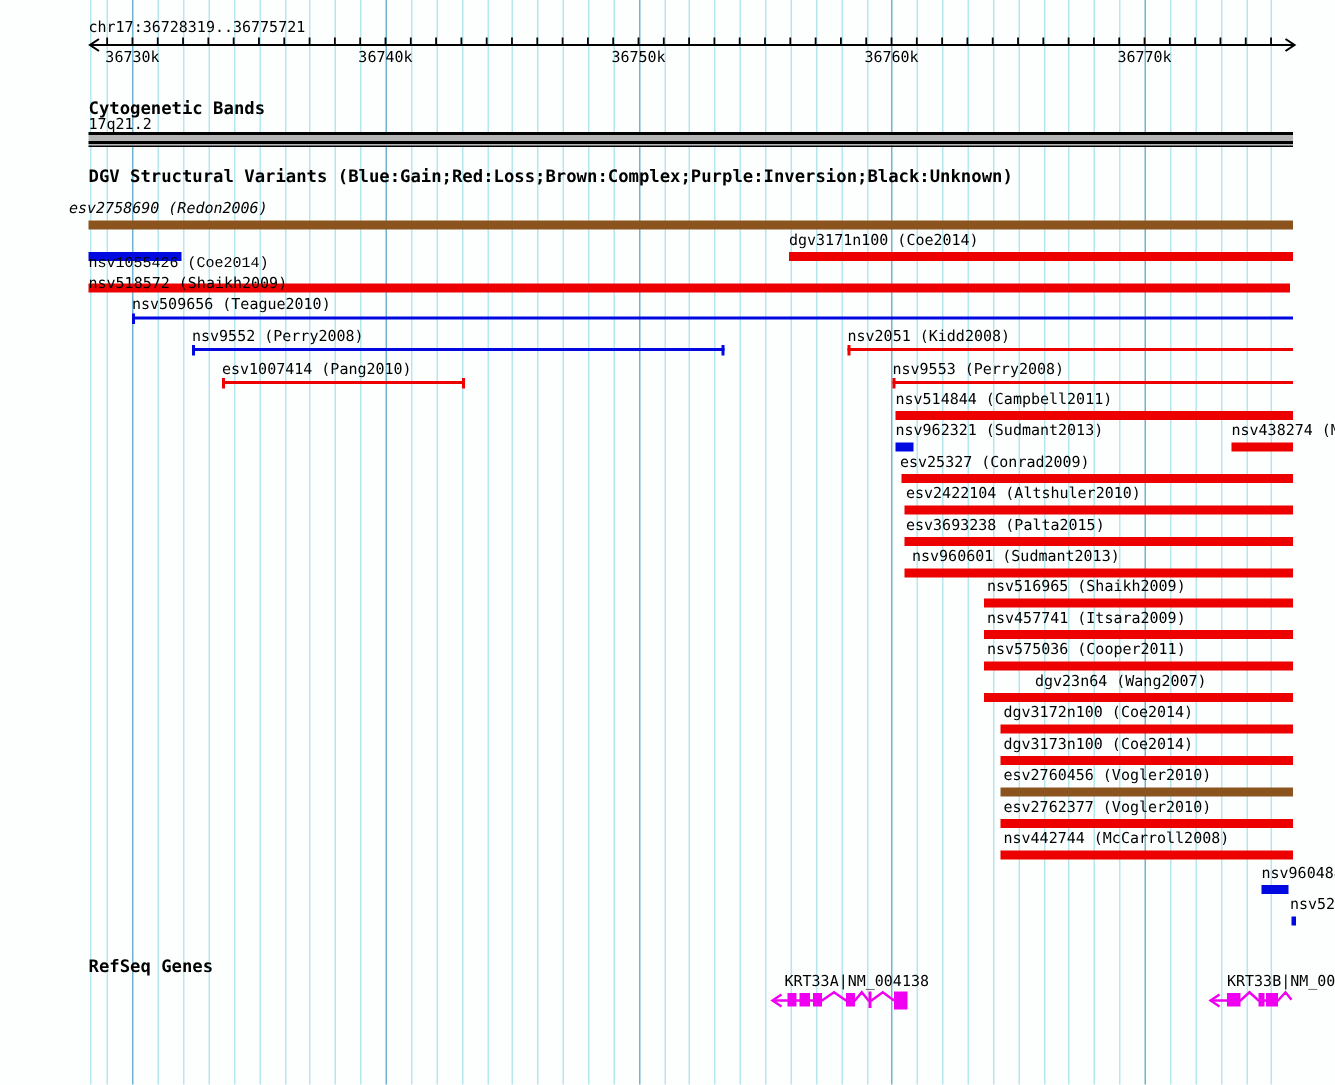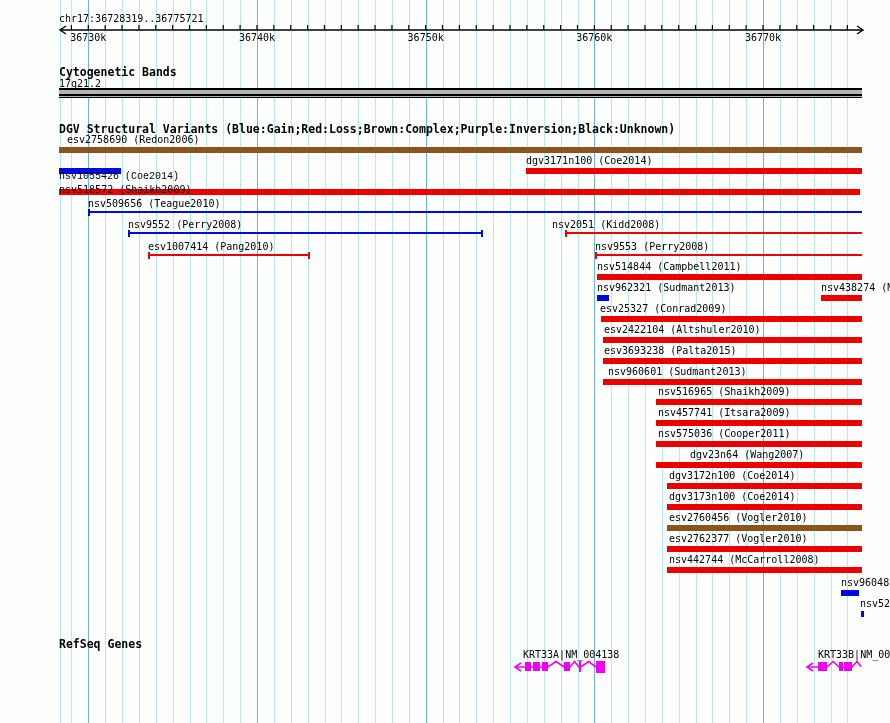--- a/index.html
+++ b/index.html
@@ -12,21 +12,21 @@
   .vtick{position:absolute;width:2px;z-index:4;}
   svg{position:absolute;z-index:6;}
 </style>
 </head>
 <body>
 
 <div id="panel">
   <div class="lbl" style="left:59px;top:14px;">chr17:36728319..36775721</div>
   <div class="hdr" style="left:59px;top:67px;">Cytogenetic Bands</div>
   <div class="lbl" style="left:59px;top:79px;">17q21.2</div>
-  <div class="hdr" style="left:59px;top:124px;">DGV Structural Variants (Blue:Gain;Red:Loss;Brown:Complex;Purple:Inversion;Black:Unknown)</div>
+  <div class="hdr" style="left:59px;top:112px;">DGV Structural Variants (Blue:Gain;Red:Loss;Brown:Complex;Purple:Inversion;Black:Unknown)</div>
   <div class="hdr" style="left:59px;top:639px;">RefSeq Genes</div>
   <div class="lbl" style="left:523px;top:650px;">KRT33A|NM_004138</div>
   <div class="lbl" style="left:818px;top:650px;">KRT33B|NM_00</div>
 <div class="grid" style="left: 59.7px; background: rgb(182, 231, 238);"></div>
     <div class="grid" style="left: 71.4px; background: rgb(182, 231, 238);"></div>
     <div class="grid" style="left: 88.3px; background: rgb(111, 180, 208);"></div>
     <div class="grid" style="left: 105.2px; background: rgb(182, 231, 238);"></div>
     <div class="grid" style="left: 122px; background: rgb(182, 231, 238);"></div>
     <div class="grid" style="left: 138.9px; background: rgb(182, 231, 238);"></div>
     <div class="grid" style="left: 155.8px; background: rgb(182, 231, 238);"></div>
@@ -126,36 +126,36 @@
       <text x="256.97999999999996" y="41" text-anchor="middle" font-family="&quot;DejaVu Sans Mono&quot;,monospace" font-size="10" fill="#000">36740k</text>
       <text x="425.65999999999997" y="41" text-anchor="middle" font-family="&quot;DejaVu Sans Mono&quot;,monospace" font-size="10" fill="#000">36750k</text>
       <text x="594.3399999999999" y="41" text-anchor="middle" font-family="&quot;DejaVu Sans Mono&quot;,monospace" font-size="10" fill="#000">36760k</text>
       <text x="763.0199999999999" y="41" text-anchor="middle" font-family="&quot;DejaVu Sans Mono&quot;,monospace" font-size="10" fill="#000">36770k</text>
     </svg>
     <div style="position: absolute; left: 59px; width: 803px; top: 88px; height: 1.5px; background: rgb(0, 0, 0); z-index: 3;"></div>
     <div style="position: absolute; left: 59px; width: 803px; top: 89.5px; height: 4.5px; background: rgb(180, 180, 180); z-index: 3;"></div>
     <div style="position: absolute; left: 59px; width: 803px; top: 94px; height: 1.5px; background: rgb(0, 0, 0); z-index: 3;"></div>
     <div style="position: absolute; left: 59px; width: 803px; top: 95.5px; height: 1px; background: rgb(180, 180, 180); z-index: 3;"></div>
     <div style="position: absolute; left: 59px; width: 803px; top: 96.5px; height: 1.5px; background: rgb(0, 0, 0); z-index: 3;"></div>
-    <div class="lbl" style="left: 67px; top: 135px;">esv2758690 (Redon2006)</div>
+    <div class="lbl" style="left: 46px; top: 135px; font-style: italic;">esv2758690 (Redon2006)</div>
     <div class="vbar" style="left: 59px; top: 147px; width: 803px; height: 6px; background: rgb(139, 84, 31);"></div>
     <div class="lbl" style="left: 59px; top: 172px; font-family: Liberation Mono, monospace;">nsv1055426 (Coe2014)</div>
     <div class="vbar" style="left: 59px; top: 168px; width: 62px; height: 6px; background: rgb(0, 9, 224);"></div>
     <div class="lbl" style="left: 526px; top: 156px;">dgv3171n100 (Coe2014)</div>
     <div class="vbar" style="left: 526px; top: 168px; width: 336px; height: 6px; background: rgb(237, 0, 0);"></div>
     <div class="lbl" style="left: 59px; top: 177px; margin-top: 8px;">nsv518572 (Shaikh2009)</div>
     <div class="vbar" style="left: 59px; top: 189px; width: 801px; height: 6px; background: rgb(237, 0, 0);"></div>
     <div class="lbl" style="left: 88px; top: 199px;">nsv509656 (Teague2010)</div>
     <div class="vline" style="left: 88px; top: 211px; width: 774px; height: 2px; background: rgb(0, 9, 224);"></div>
     <div class="vtick" style="left: 88px; top: 209px; height: 7px; background: rgb(0, 9, 224);"></div>
     <div class="lbl" style="left: 128px; top: 220px;">nsv9552 (Perry2008)</div>
     <div class="vline" style="left: 128px; top: 232px; width: 355px; height: 2px; background: rgb(0, 9, 224);"></div>
     <div class="vtick" style="left: 128px; top: 230px; height: 7px; background: rgb(0, 9, 224);"></div>
     <div class="vtick" style="left: 481px; top: 230px; height: 7px; background: rgb(0, 9, 224);"></div>
-    <div class="lbl" style="left: 552px; top: 220px;">nsv2051 (Kidd2008)</div>
+    <div class="lbl" style="left: 565px; top: 220px;">nsv2051 (Kidd2008)</div>
     <div class="vline" style="left: 565px; top: 232px; width: 297px; height: 2px; background: rgb(237, 0, 0);"></div>
     <div class="vtick" style="left: 565px; top: 230px; height: 7px; background: rgb(237, 0, 0);"></div>
     <div class="lbl" style="left: 148px; top: 242px;">esv1007414 (Pang2010)</div>
     <div class="vline" style="left: 148px; top: 254px; width: 162px; height: 2px; background: rgb(237, 0, 0);"></div>
     <div class="vtick" style="left: 148px; top: 252px; height: 7px; background: rgb(237, 0, 0);"></div>
     <div class="vtick" style="left: 308px; top: 252px; height: 7px; background: rgb(237, 0, 0);"></div>
     <div class="lbl" style="left: 595px; top: 242px;">nsv9553 (Perry2008)</div>
     <div class="vline" style="left: 595px; top: 254px; width: 267px; height: 2px; background: rgb(237, 0, 0);"></div>
     <div class="vtick" style="left: 595px; top: 252px; height: 7px; background: rgb(237, 0, 0);"></div>
     <div class="lbl" style="left: 597px; top: 262px;">nsv514844 (Campbell2011)</div>

